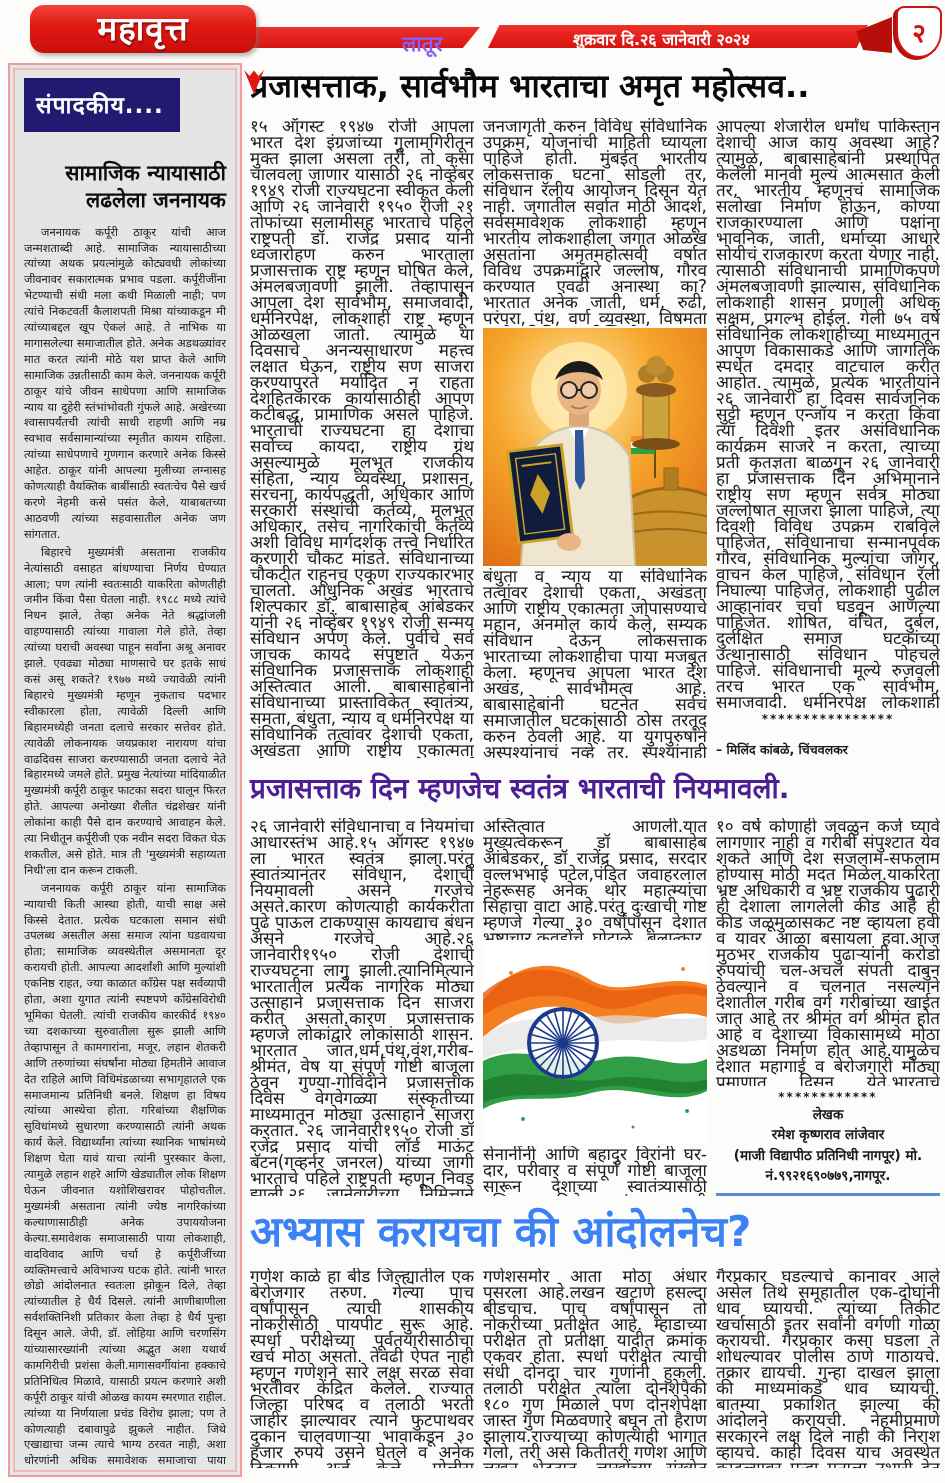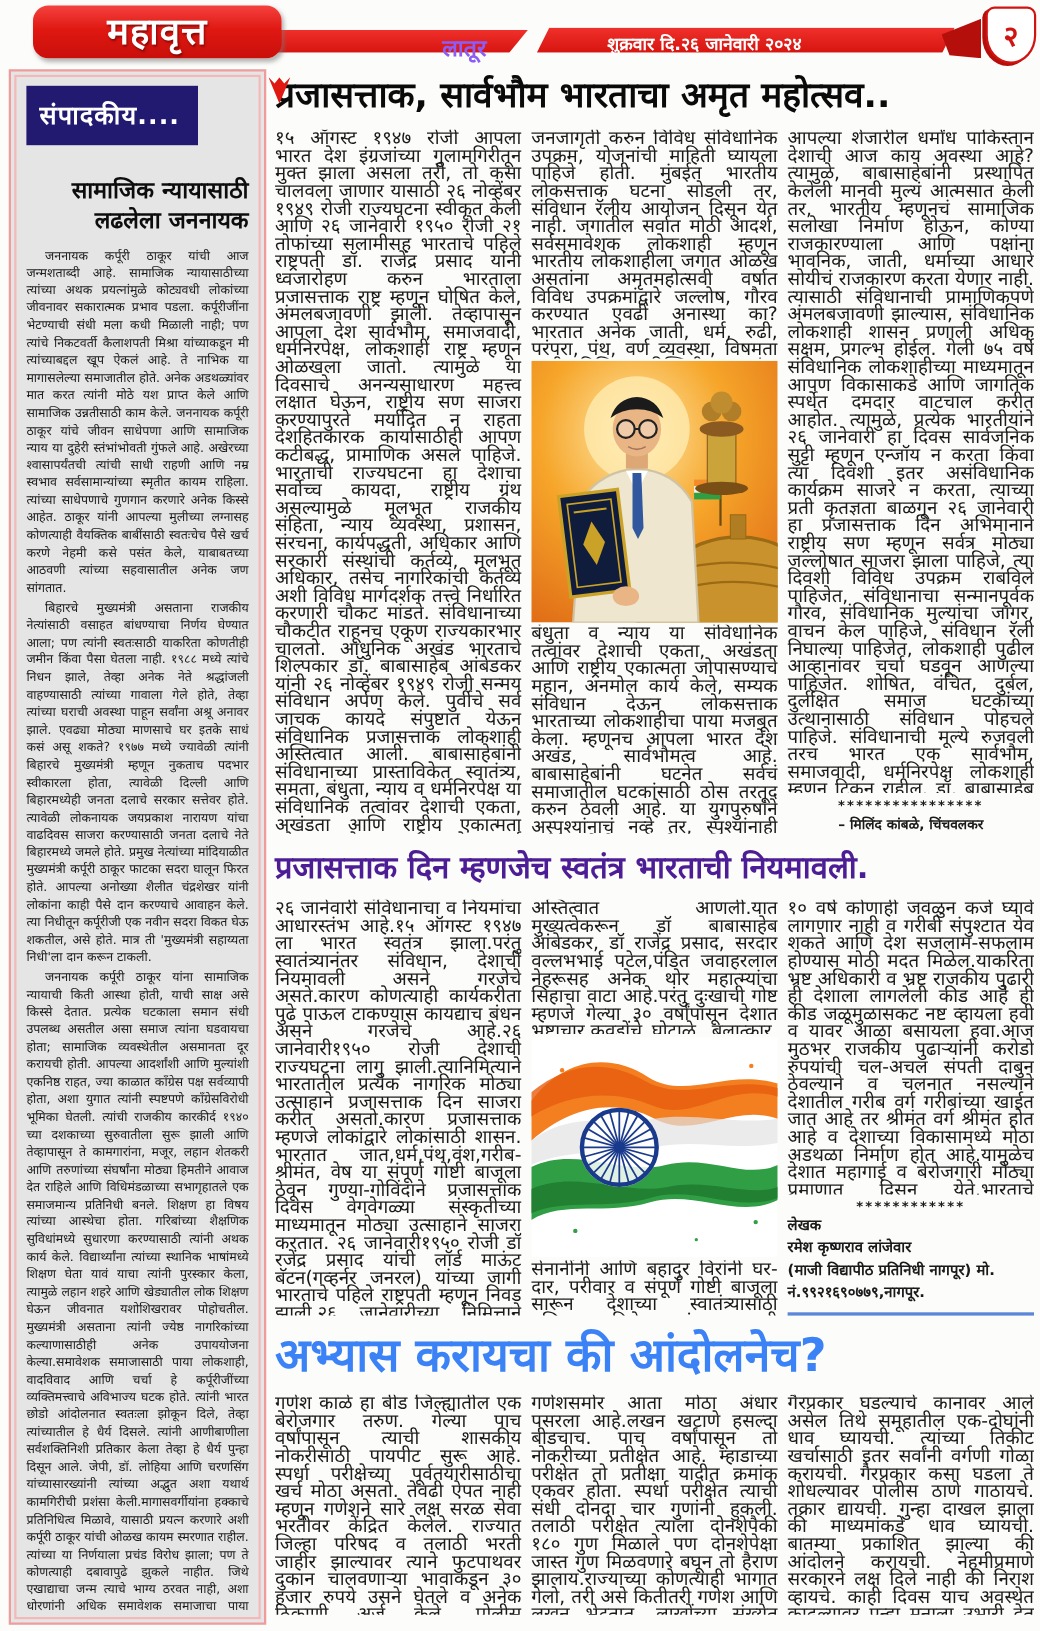--- a/index.html
+++ b/index.html
@@ -12,21 +12,21 @@
   .strip2{left:488px;top:25px;width:380px;height:23px;clip-path:polygon(3% 0,100% 0,97% 100%,0 100%)}
   .fold{position:absolute;left:856px;top:17px;width:36px;height:36px;background:#b50f0c;
         clip-path:polygon(0 40%,100% 0,100% 100%,20% 92%)}
   .masthead{position:absolute;left:30px;top:5px;width:226px;height:48px;border-radius:14px;
         background:linear-gradient(180deg,#f4423e 0%,#e01812 45%,#c90f0b 100%);
         display:flex;align-items:flex-start;justify-content:center;
         box-shadow:2px 3px 4px rgba(120,120,120,.55)}
   .masthead span{font-size:33px;font-weight:800;color:#fff;letter-spacing:1px;
         text-shadow:1px 2px 2px rgba(80,0,0,.6)}
   .edition{position:absolute;left:402px;top:29px;font-size:21px;font-weight:700;color:#8b5cf6}
-  .dateline{position:absolute;left:552px;top:28px;font-size:16px;font-weight:700;color:#fff}
+  .dateline{position:absolute;left:573px;top:28px;font-size:16px;font-weight:700;color:#fff}
   .badge{position:absolute;left:896px;top:6px;width:42px;height:48px;background:#fff;
         border:2px solid #d01411;border-radius:8px 8px 50% 50%;display:flex;align-items:center;
         justify-content:center;font-size:26px;font-weight:800;color:#d01411;
         box-shadow:-3px 2px 0 #b50f0c}
   
   .editorial{position:absolute;left:8px;top:63px;width:234px;height:1414px;
         border:2px solid #f09c9c;padding:3px;box-sizing:border-box;background:#e5e5e5}
   .ed-inner{border:2px solid #f3b9b9;height:100%;box-sizing:border-box;padding:6px 9px;overflow:hidden}
   .ed-label{display:inline-block;background:#221a70;color:#fff;font-size:23px;font-weight:800;
         padding:10px 16px 12px 12px;margin:2px 0 10px 0;letter-spacing:1px}
@@ -46,22 +46,22 @@
   .grow{flex:1 1 auto}
   .a1 .cols{height:640px}
   .a2 .cols{height:378px}
   .a3 .cols{height:200px}
   .capTop1{max-height:208px}
   .capTop2{max-height:122px}
   .img1{width:224px;height:238px;margin:2px 0;flex:0 0 auto}
   .img2{width:224px;height:200px;margin:3px 0;flex:0 0 auto}
   .img1 svg,.img2 svg{display:block;width:100%;height:100%}
   .stars{text-align:center;font-weight:700;font-size:12px;letter-spacing:2px;margin-top:4px;flex:0 0 auto}
-  .byline1{text-align:center;font-weight:700;font-size:12.5px;margin-top:2px;flex:0 0 auto}
-  .author{text-align:left;font-weight:700;font-size:13.5px;line-height:1.5;flex:0 0 auto}
+  .byline1{font-weight:700;font-size:12.5px;margin-top:15px;flex:0 0 auto}
+  .author{text-align:center;font-weight:700;font-size:13.5px;line-height:1.5;flex:0 0 auto}
   .blue-rule{border-top:3px solid #5c86d8;margin-top:8px;flex:0 0 auto}
 </style>
 </head>
 <body>
 
 <div class="hdr">
   <div class="strip strip1"></div>
   <div class="strip strip2"></div>
   <div class="fold"></div>
   <div class="masthead">

